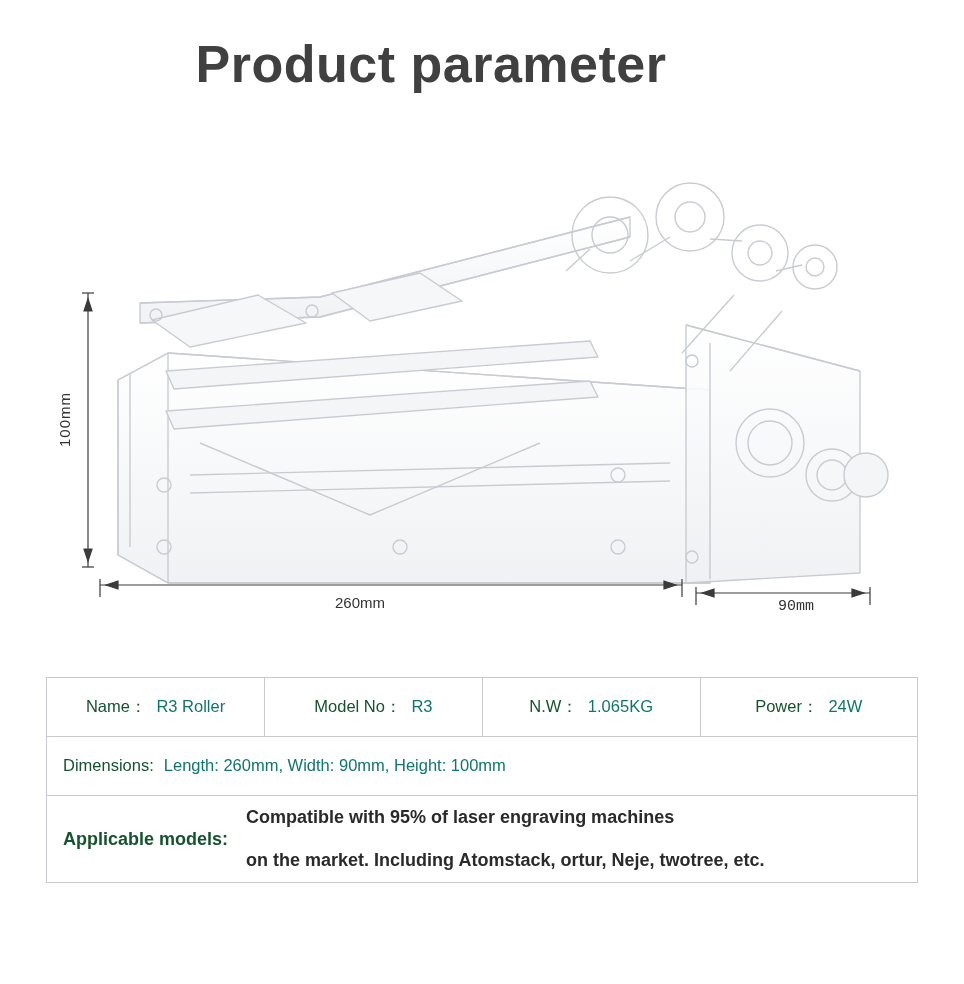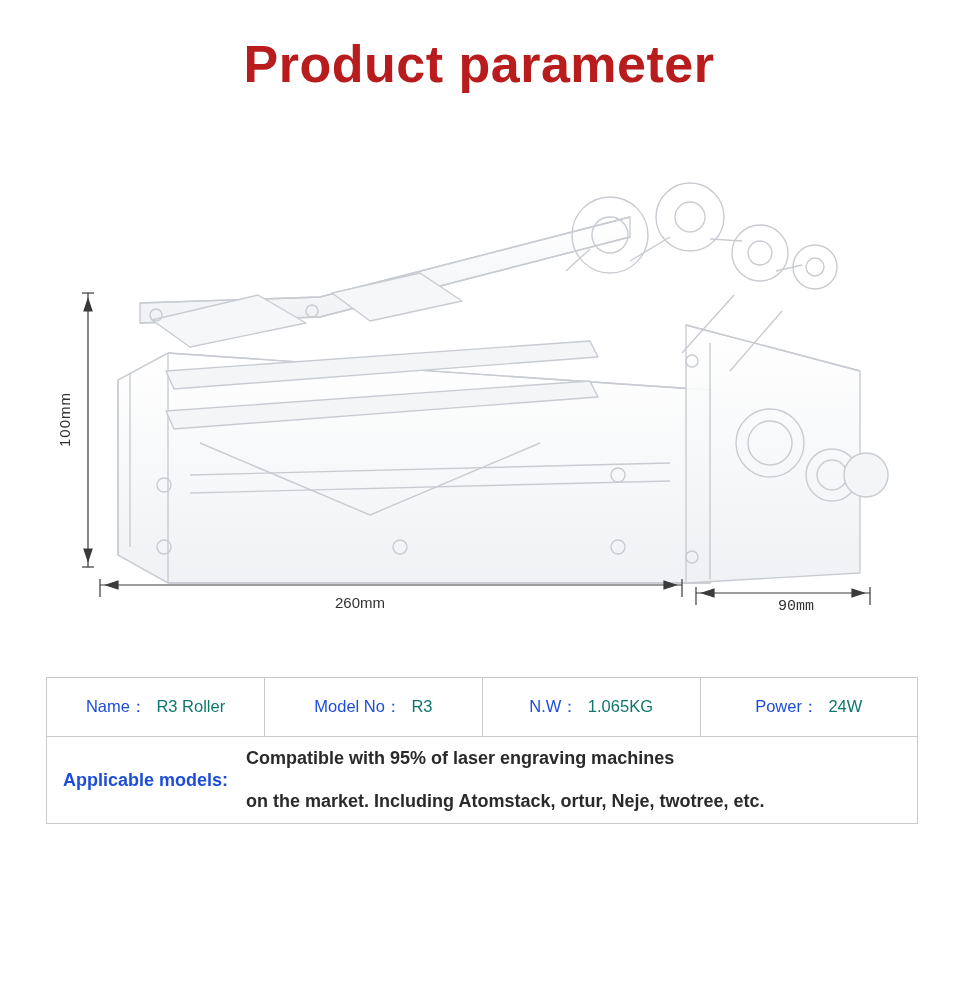--- a/index.html
+++ b/index.html
@@ -22,22 +22,21 @@
   }
   .title {
     position: absolute;
     top: 34px;
     left: 0;
     width: 862px;
     text-align: center;
     font-size: 52px;
     font-weight: 700;
     letter-spacing: 0.5px;
-    color: #b91c1c;
-    padding-left: 48px;
+    color: #404040;
   }
 
   
   .illus {
     position: absolute;
     left: 70px;
     top: 175px;
     width: 830px;
     height: 460px;
   }
@@ -86,21 +85,21 @@
     display: flex;
     align-items: center;
     padding: 0 16px;
     height: 100%;
     box-sizing: border-box;
     font-size: 16.5px;
     line-height: 1.45;
   }
   .cell-inner.center { justify-content: center; }
   .lbl {
-    color: #1d4ed8;
+    color: #14532d;
     white-space: nowrap;
     margin-right: 10px;
   }
   .val {
     color: #0f766e;
     white-space: nowrap;
   }
   .row-tall td { height: 58px; }
   .row-applicable td { height: 86px; }
   .applicable-inner {
@@ -245,20 +244,28 @@
             <span class="val">1.065KG</span>
           </div>
         </td>
         <td class="top-cell-4">
           <div class="cell-inner center">
             <span class="lbl">Power：</span>
             <span class="val">24W</span>
           </div>
         </td>
       </tr>
+      <tr class="row-tall">
+        <td colspan="4">
+          <div class="cell-inner">
+            <span class="lbl">Dimensions:</span>
+            <span class="val">Length: 260mm, Width: 90mm, Height: 100mm</span>
+          </div>
+        </td>
+      </tr>
       <tr class="row-applicable">
         <td colspan="4">
           <div class="applicable-inner">
             <span class="lbl">Applicable models:</span>
             <span class="applicable-lines">
               <span>Compatible with 95% of laser engraving machines</span>
               <span>on the market. Including Atomstack, ortur, Neje, twotree, etc.</span>
             </span>
           </div>
         </td>

